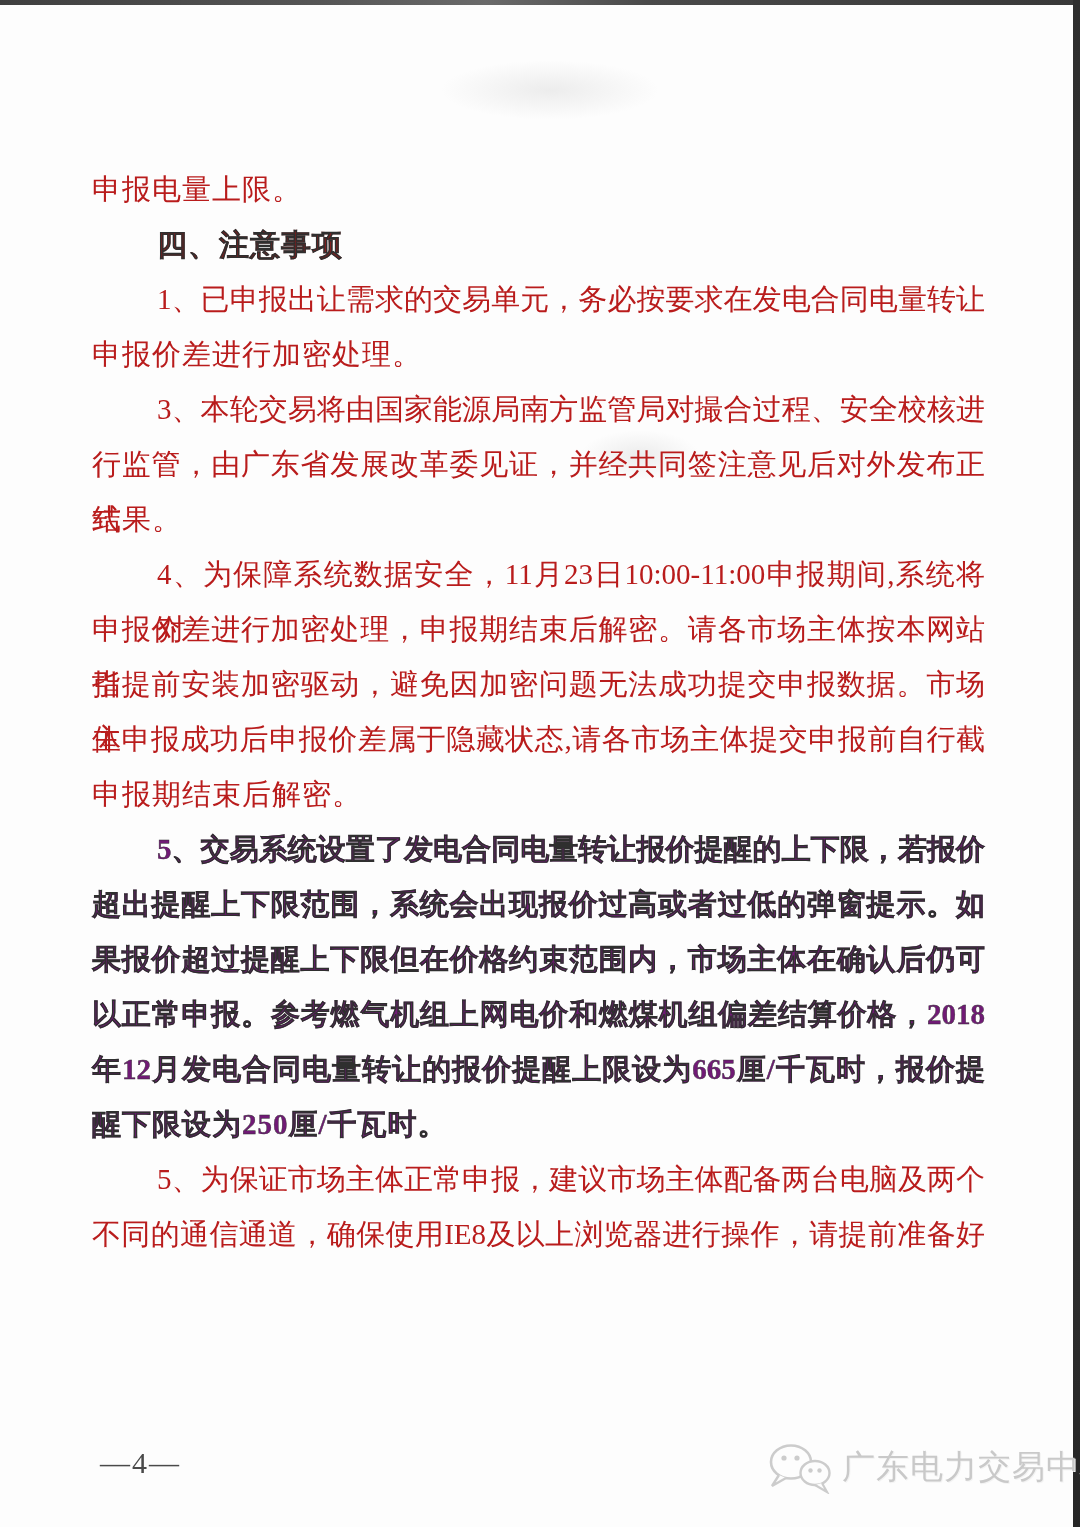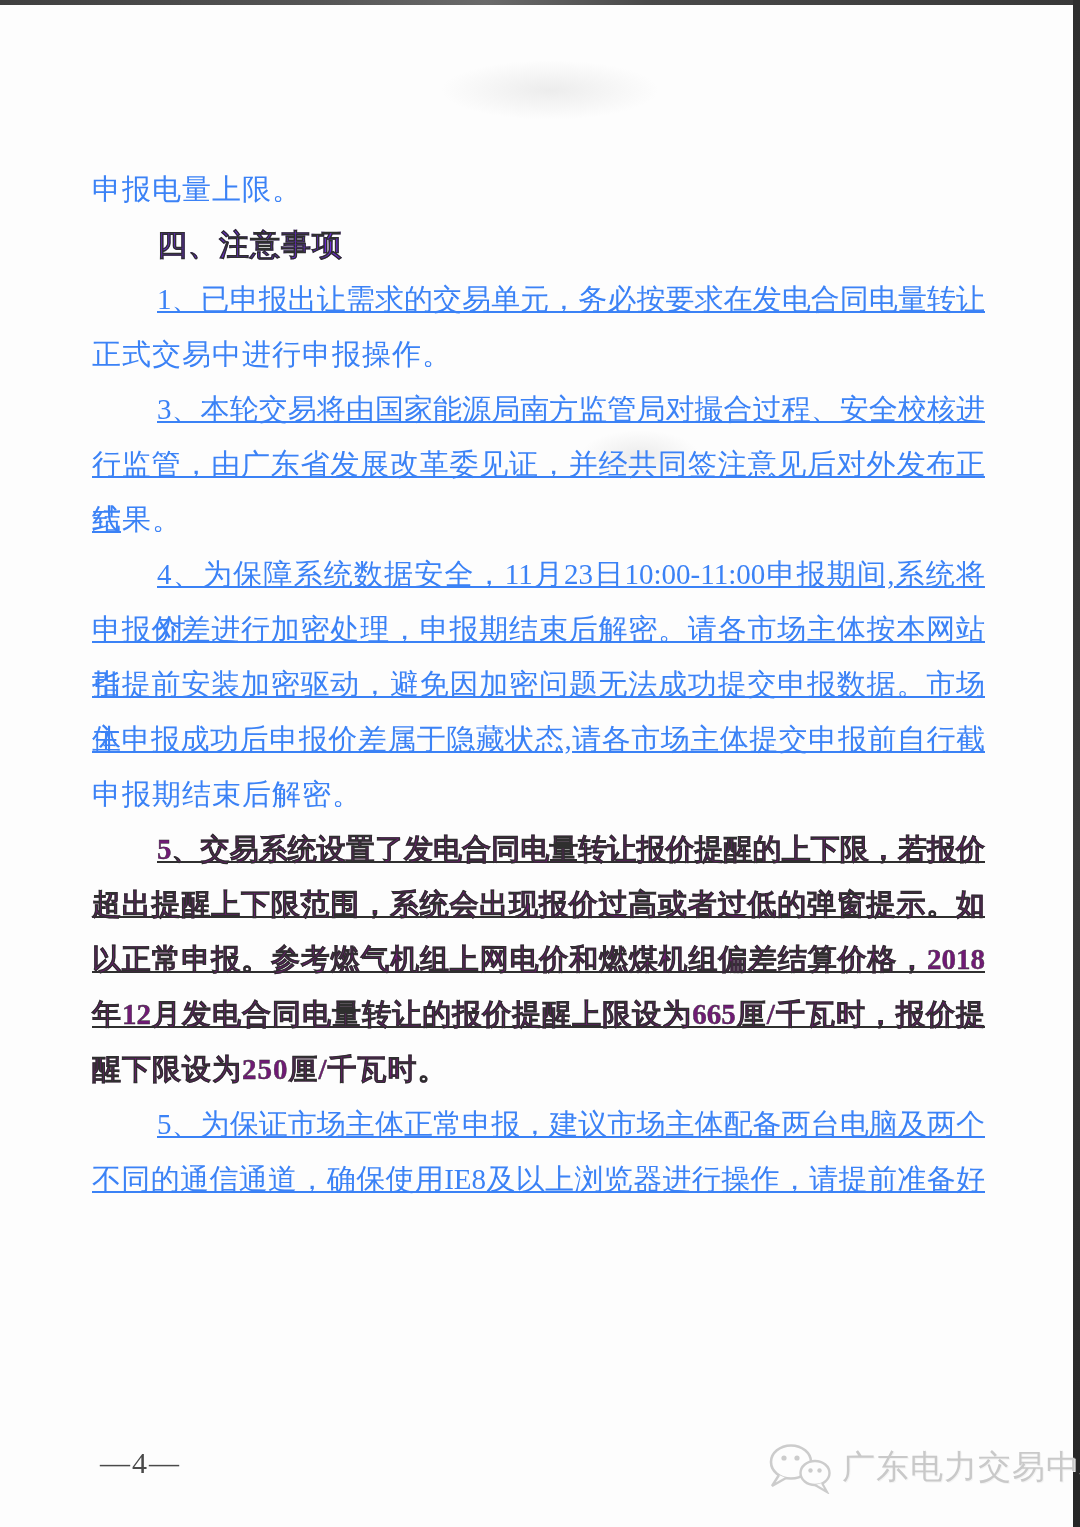--- a/index.html
+++ b/index.html
@@ -28,43 +28,42 @@
   .content {
     position: absolute;
     left: 92px; top: 162px;
     width: 893px;
   }
   .line {
     height: 55px;
     line-height: 55px;
     font-size: 29px;
     letter-spacing: 1px;
-    color: #3b82f6;
+    color: #b91c1c;
     white-space: nowrap;
     box-sizing: border-box;
     width: 100%;
   }
   .line.justify {
     white-space: normal;
     text-align: justify;
     text-align-last: justify;
     letter-spacing: 0;
-    text-decoration: underline;
   }
   .line.indent { padding-left: 65px; }
   .line.bold {
     font-weight: bold;
     color: #701a75;
     -webkit-text-stroke: 0.4px #2f2f2f;
   }
   .line.heading {
     font-family: "Liberation Sans", "DejaVu Sans", sans-serif;
     font-weight: bold;
     font-size: 30px;
-    color: #6d28d9;
+    color: #7f1d1d;
   }
   .footer-pagenum {
     position: absolute;
     left: 100px; top: 1446px;
     font-size: 30px;
     letter-spacing: 2px;
     color: #4a4a4a;
   }
   .watermark {
     position: absolute;
@@ -96,31 +95,32 @@
   <div class="border-right"></div>
 
   <div class="smudge" style="left:440px; top:60px; width:220px; height:60px;"></div>
   <div class="smudge" style="left:580px; top:430px; width:120px; height:50px;"></div>
 
   <div class="content">
 
   <div class="line">申报电量上限。</div>
       <div class="line indent bold heading">四、注意事项</div>
       <div class="line indent justify">1、已申报出让需求的交易单元，务必按要求在发电合同电量转让</div>
-      <div class="line">正式交易中进行申报操作。</div>
+      <div class="line">申报价差进行加密处理。</div>
       <div class="line indent justify">3、本轮交易将由国家能源局南方监管局对撮合过程、安全校核进</div>
       <div class="line justify">行监管，由广东省发展改革委见证，并经共同签注意见后对外发布正式</div>
       <div class="line">结果。</div>
       <div class="line indent justify">4、为保障系统数据安全，11月23日10:00-11:00申报期间,系统将对</div>
       <div class="line justify">申报价差进行加密处理，申报期结束后解密。请各市场主体按本网站指</div>
       <div class="line justify">引提前安装加密驱动，避免因加密问题无法成功提交申报数据。市场主</div>
       <div class="line justify">体申报成功后申报价差属于隐藏状态,请各市场主体提交申报前自行截</div>
       <div class="line">申报期结束后解密。</div>
       <div class="line indent bold justify">5、交易系统设置了发电合同电量转让报价提醒的上下限，若报价</div>
       <div class="line bold justify">超出提醒上下限范围，系统会出现报价过高或者过低的弹窗提示。如</div>
+      <div class="line bold justify">果报价超过提醒上下限但在价格约束范围内，市场主体在确认后仍可</div>
       <div class="line bold justify">以正常申报。参考燃气机组上网电价和燃煤机组偏差结算价格，2018</div>
       <div class="line bold justify">年12月发电合同电量转让的报价提醒上限设为665厘/千瓦时，报价提</div>
       <div class="line bold">醒下限设为250厘/千瓦时。</div>
       <div class="line indent justify">5、为保证市场主体正常申报，建议市场主体配备两台电脑及两个</div>
       <div class="line justify">不同的通信通道，确保使用IE8及以上浏览器进行操作，请提前准备好</div>
     </div>
 
   <div class="footer-pagenum">—4—</div>
 
   <div class="watermark">

